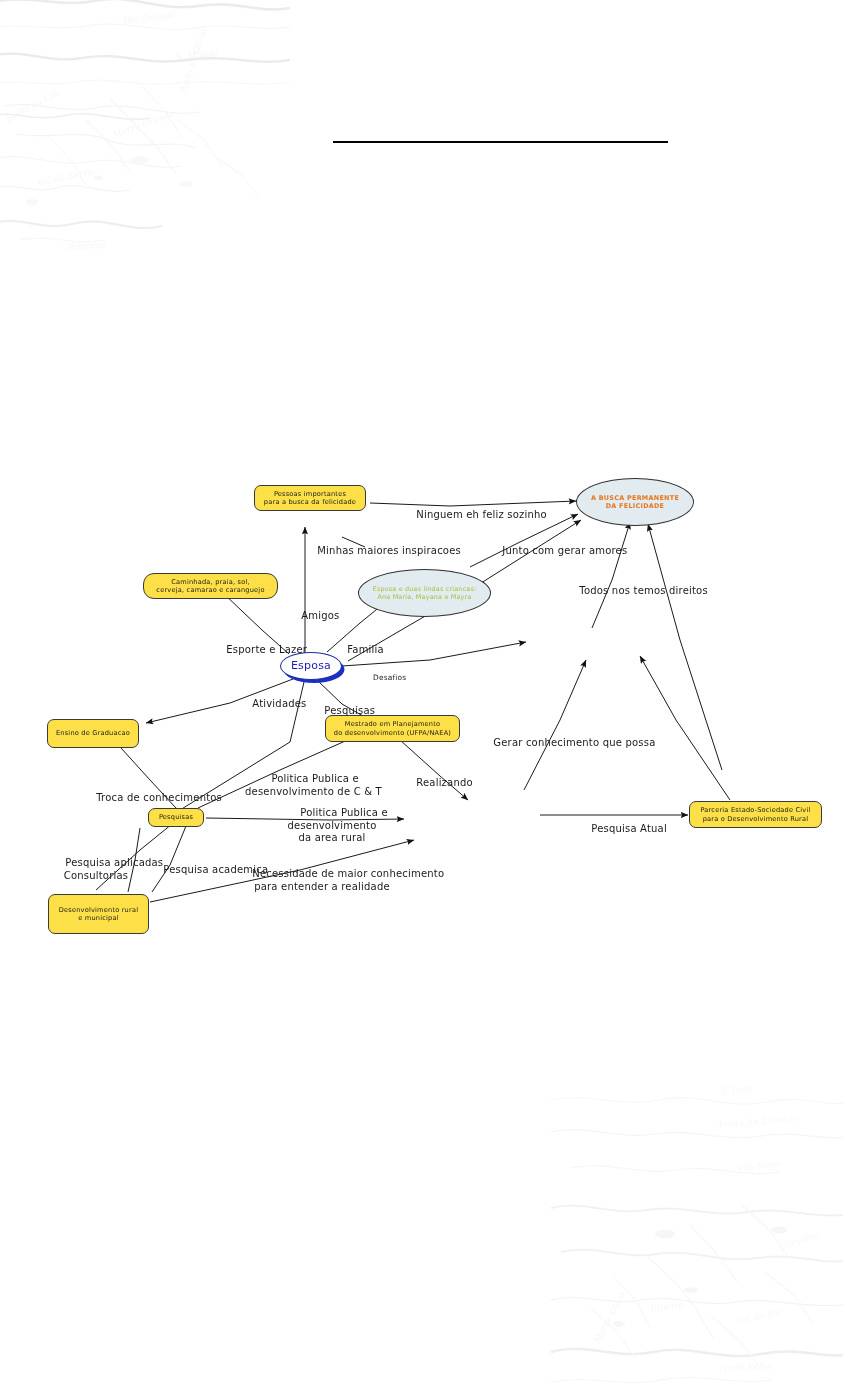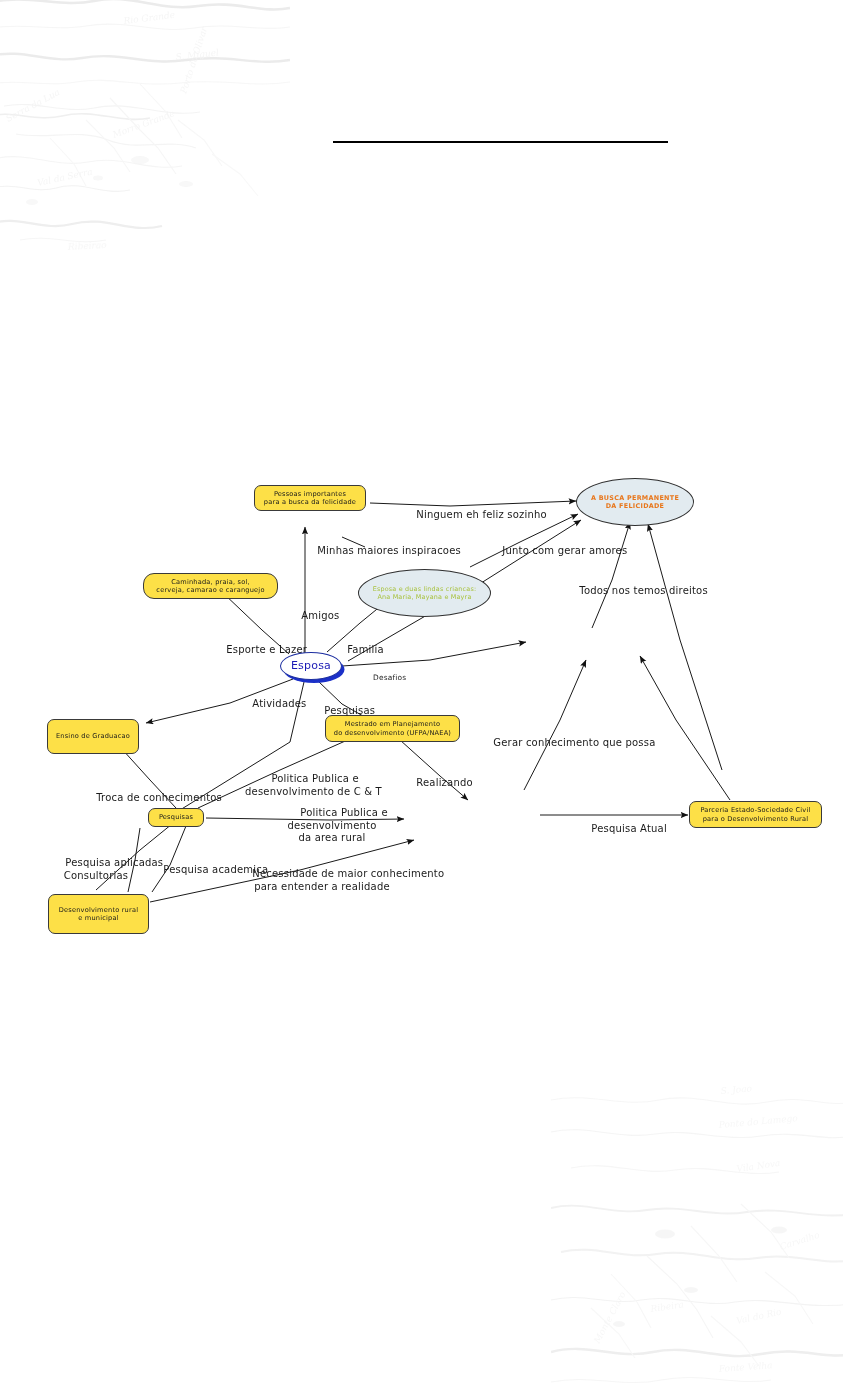--- a/index.html
+++ b/index.html
@@ -238,21 +238,21 @@
       <span class="accent-green" style="white-space:pre-line">Esposa e duas lindas criancas:
 Ana Maria, Mayana e Mayra</span>
     </div>
 
     <div class="node node-ellipse" style="left:576px;top:8px;width:118px;height:48px;">
       <span class="accent-orange" style="white-space:pre-line">A BUSCA PERMANENTE
 DA FELICIDADE</span>
     </div>
 
 
-    <div class="node node-box" style="left:47px;top:249px;width:92px;height:35px;">
+    <div class="node node-box" style="left:47px;top:249px;width:92px;height:29px;">
       <span style="white-space:pre-line">Ensino de Graduacao</span>
     </div>
 
     <div class="node node-box" style="left:325px;top:245px;width:135px;height:27px;">
       <span style="white-space:pre-line">Mestrado em Planejamento
 do desenvolvimento (UFPA/NAEA)</span>
     </div>
 
     <div class="node node-box" style="left:148px;top:338px;width:56px;height:19px;">
       <span style="white-space:pre-line">Pesquisas</span>

